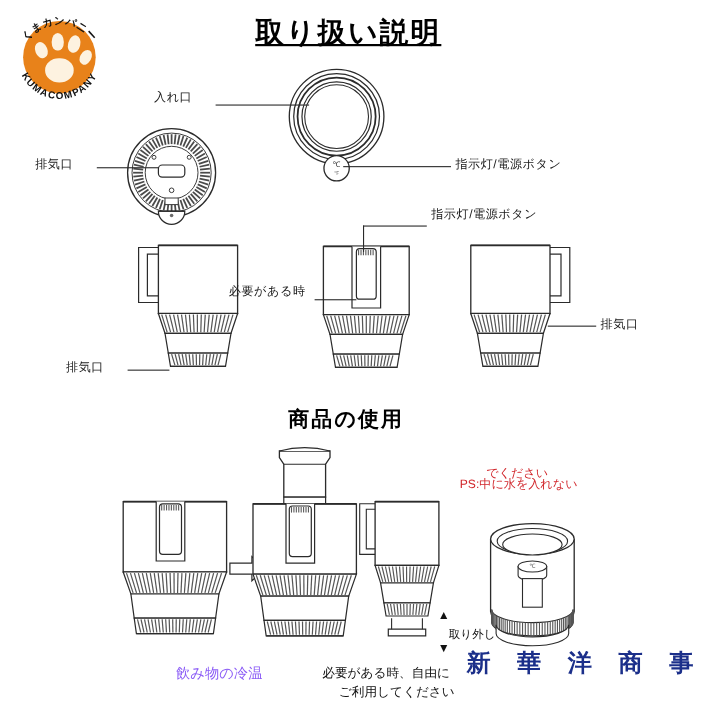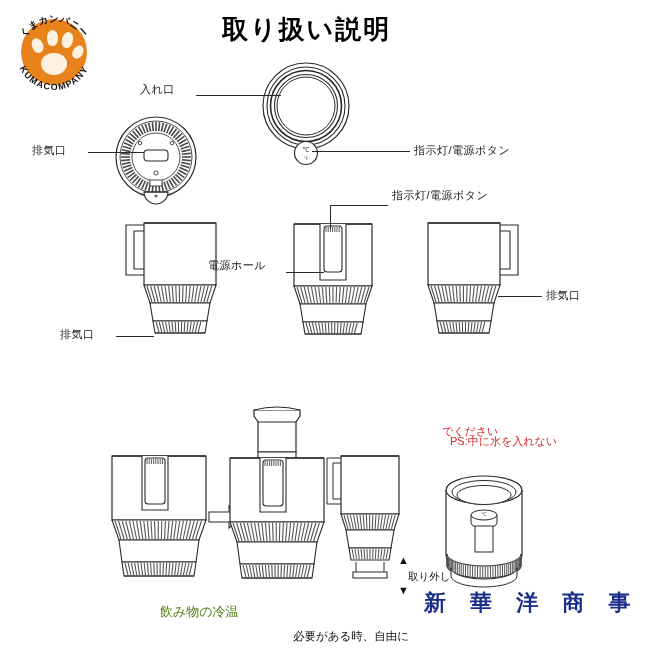--- a/index.html
+++ b/index.html
@@ -28,24 +28,24 @@
 
   
   .cup{position:absolute;}
   .cup svg{display:block;overflow:visible;}
 
   
   #wm{position:absolute;font-size:22px;font-weight:bold;color:#1b2f8a;
       letter-spacing:9px;white-space:nowrap;}
   .note-red{position:absolute;font-size:11px;color:#d1262b;line-height:1.45;
       text-align:center;white-space:nowrap;}
-  .cap{position:absolute;font-size:13px;color:#4d7c0f;line-height:1.5;
+  .cap{position:absolute;font-size:13px;color:#8b5cf6;line-height:1.5;
       text-align:center;white-space:nowrap;}
   .cap-s{position:absolute;font-size:11.5px;color:#111;line-height:1.55;
-      text-align:center;white-space:nowrap;margin-top:24px;}
+      text-align:center;white-space:nowrap;}
   .tiny{position:absolute;font-size:10.5px;color:#111;white-space:nowrap;}
   .arrowglyph{position:absolute;font-size:11px;color:#111;line-height:1;}
 </style>
 </head>
 <body>
 
 <div id="page">
 
   <div id="logo">
     <div class="ring"></div>
@@ -63,21 +63,21 @@
       </defs>
       <text font-size="9.5" letter-spacing="0.3">
         <textPath href="#arcTop" startOffset="50%" text-anchor="middle" id="logoTop">くまカンパニー</textPath>
       </text>
       <text font-size="9" letter-spacing="1.2">
         <textPath href="#arcBot" startOffset="50%" text-anchor="middle" id="logoBot">KUMACOMPANY</textPath>
       </text>
     </svg>
   </div>
 
-  <div class="title" style="left:222px;top:12px;">取り扱い説明</div>
+  <div class="title" style="left:232px;top:12px;text-decoration:underline;">取り扱い説明</div>
 
   <div class="cup" style="left:252px;top:58px;">
     <svg width="110" height="115" viewBox="0 0 110 115">
       <g fill="none" stroke="#2b2b2b">
         <circle cx="54" cy="48" r="43" stroke-width="1.2"></circle>
         <circle cx="54" cy="48" r="39" stroke-width="1.1"></circle>
         <circle cx="54" cy="48" r="35.5" stroke-width="1.6"></circle>
         <circle cx="54" cy="48" r="31.5" stroke-width="1.1"></circle>
         <circle cx="54" cy="48" r="29" stroke-width="1"></circle>
       </g>
@@ -294,21 +294,21 @@
           <line x1="79.20000000000003" y1="111" x2="76.51111111111113" y2="121"></line>
         </g>
       <path d="M27,122 h56" stroke="#2b2b2b" stroke-width="1.2"></path>
     </svg>
   </div>
 
   <div class="leader v" style="left:330px;top:205px;height:24px;"></div>
   <div class="leader h" style="left:330px;top:205px;width:58px;"></div>
   <div class="lbl" style="left:392px;top:188px;">指示灯/電源ボタン</div>
 
-  <div class="lbl" style="left:208px;top:258px;">電源ホール</div>
+  <div class="lbl" style="left:208px;top:258px;">必要がある時</div>
   <div class="leader h" style="left:286px;top:272px;width:38px;"></div>
 
   <div class="cup" style="left:420px;top:215px;">
     <svg width="116" height="125" viewBox="0 0 116 125">
       <path d="M98,10 h-20 v6 h12 v38 h-12 v6 h20 z" fill="#fff" stroke="#2b2b2b" stroke-width="1.1"></path>
       <path d="M8,8 h72 v62 h-72 z" fill="#fff" stroke="#2b2b2b" stroke-width="1.2"></path>
       <path d="M8,8 h72" stroke="#2b2b2b" stroke-width="1.6"></path>
       <path d="M8,70 h72 l-6,18 h-60 z" fill="#fff" stroke="#2b2b2b" stroke-width="1.1"></path>
       <g stroke="#555" stroke-width="1.1" id="band5">
           <line x1="11" y1="71" x2="16" y2="87"></line>
@@ -353,20 +353,21 @@
       <path d="M19,118 h50" stroke="#2b2b2b" stroke-width="1.2"></path>
     </svg>
   </div>
 
   <div class="leader h" style="left:498px;top:296px;width:44px;"></div>
   <div class="lbl" style="left:546px;top:288px;">排気口</div>
 
   <div class="lbl" style="left:60px;top:327px;">排気口</div>
   <div class="leader h" style="left:116px;top:336px;width:38px;"></div>
 
+  <div class="sect-title" style="left:262px;top:368px;">商品の使用</div>
 
   <div class="cup" style="left:104px;top:448px;">
     <svg width="110" height="145" viewBox="0 0 110 145">
       <path d="M8,8 h94 v64 h-94 z" fill="#fff" stroke="#2b2b2b" stroke-width="1.2"></path>
       <path d="M8,8 h94" stroke="#2b2b2b" stroke-width="1.6"></path>
       <path d="M38,8 v54 h26 v-54" fill="#fff" stroke="#2b2b2b" stroke-width="1.1"></path>
       <rect x="41" y="10" width="20" height="46" rx="3" fill="#fff" stroke="#2b2b2b" stroke-width="1.1"></rect>
       <g stroke="#5a5a5a" stroke-width="1" id="btnRibs2">
           <line x1="43" y1="11" x2="43" y2="16"></line>
           <line x1="45.2" y1="11" x2="45.2" y2="16"></line>
@@ -568,22 +569,23 @@
 
       <path d="M38,124 h34 v6 h-34 z" fill="#fff" stroke="#2b2b2b" stroke-width="1.1"></path>
       <path d="M41,124 v-10 M69,124 v-10" stroke="#2b2b2b" stroke-width="1"></path>
     </svg>
   </div>
   <div class="arrowglyph" style="left:398px;top:555px;">▲</div>
   <div class="arrowglyph" style="left:398px;top:585px;">▼</div>
   <div class="tiny" style="left:408px;top:570px;">取り外し可</div>
 
   <div class="cap-s" style="left:293px;top:604px;">必要がある時、自由に</div>
-
-  <div class="note-red" style="left:418px;top:434px;margin-left:32px;">PS:中に水を入れない</div>
+  <div class="cap-s" style="left:308px;top:622px;">ご利用してください</div>
+
+  <div class="note-red" style="left:418px;top:434px;">PS:中に水を入れない</div>
   <div class="note-red" style="left:442px;top:424px;">でください</div>
 
   <div class="cup" style="left:430px;top:468px;">
     <svg width="108" height="120" viewBox="0 0 108 120">
 
       <path d="M16,22 v66 a38,13 0 0 0 76,0 v-66" fill="#fff" stroke="#2b2b2b" stroke-width="1.2"></path>
       <ellipse cx="54" cy="22" rx="38" ry="14" fill="#fff" stroke="#2b2b2b" stroke-width="1.2"></ellipse>
       <ellipse cx="54" cy="24" rx="32" ry="11.5" fill="#fff" stroke="#2b2b2b" stroke-width="1"></ellipse>
       <ellipse cx="54" cy="27" rx="27" ry="9.5" fill="#fff" stroke="#2b2b2b" stroke-width="1"></ellipse>
 

